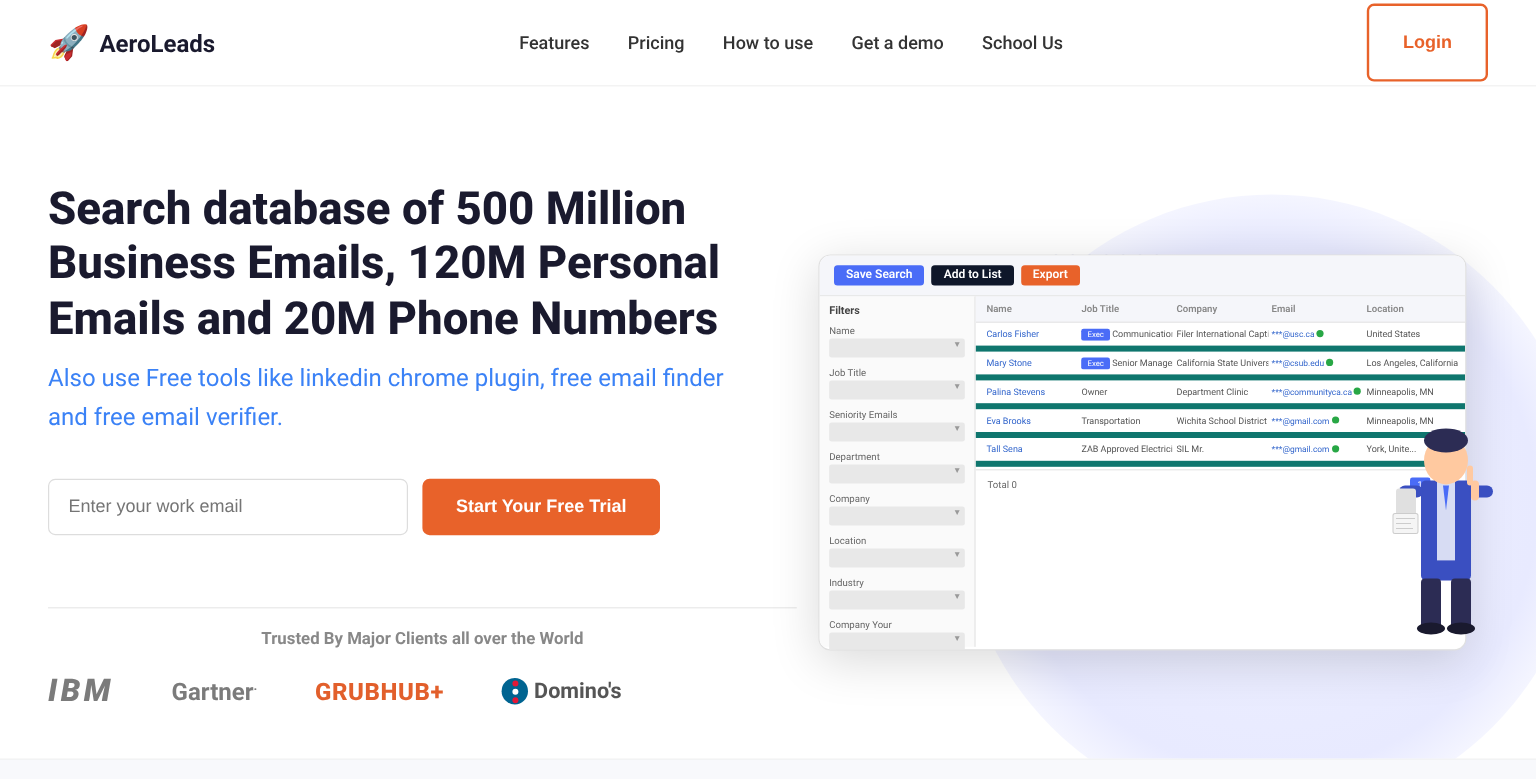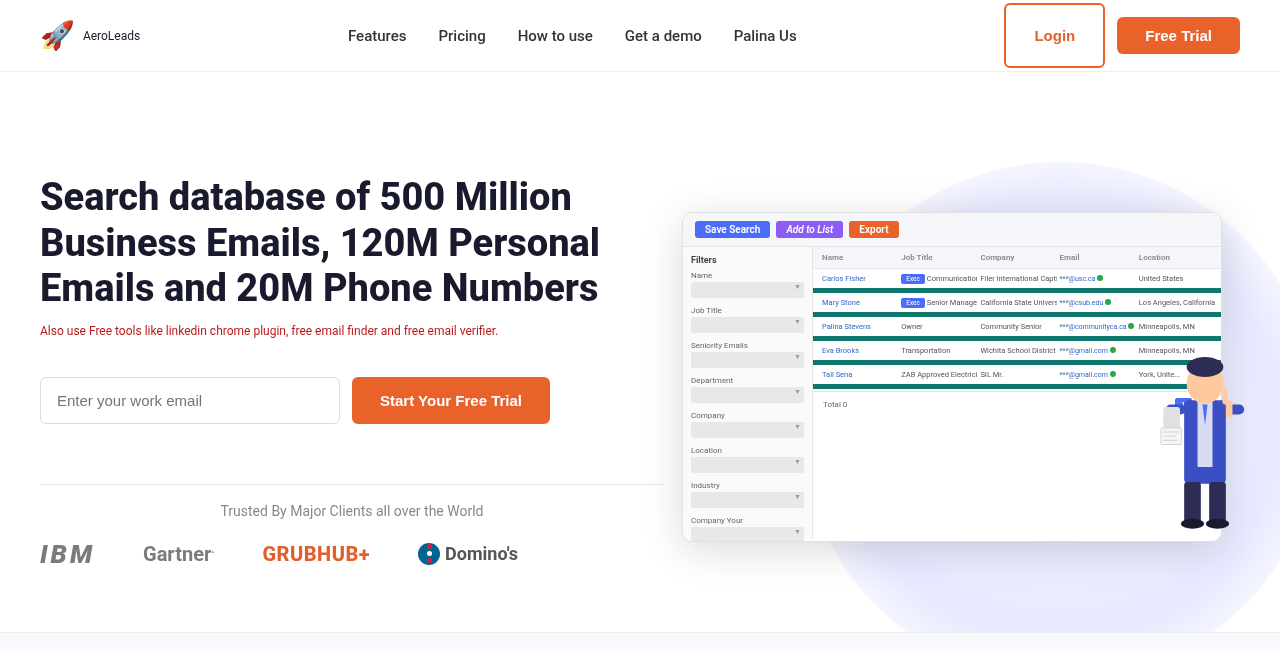--- a/index.html
+++ b/index.html
@@ -6,21 +6,21 @@
     body { font-family: -apple-system, BlinkMacSystemFont, 'Segoe UI', Roboto, sans-serif; background: #fff; overflow-x: hidden; }
 
     
     nav {
       display: flex; align-items: center; justify-content: space-between;
       padding: 0 40px; height: 72px; border-bottom: 1px solid #f0f0f0;
       background: #fff; position: sticky; top: 0; z-index: 100;
     }
     .nav-logo { display: flex; align-items: center; gap: 8px; text-decoration: none; }
     .nav-logo-icon { font-size: 28px; }
-    .nav-logo-text { font-size: 12px; font-weight: 400; color: #1a1a2e; }
+    .nav-logo-text { font-size: 20px; font-weight: 700; color: #1a1a2e; }
     .nav-links { display: flex; gap: 32px; }
     .nav-link { text-decoration: none; color: #333; font-size: 15px; font-weight: 500; }
     .nav-actions { display: flex; align-items: center; gap: 12px; }
     .btn-login {
       padding: 22px 28px; border: 2px solid #e8622a; color: #e8622a;
       background: transparent; border-radius: 6px; font-size: 15px; font-weight: 600;
       cursor: pointer;
     }
     .btn-free-trial {
       padding: 10px 28px; background: #e8622a; color: #fff; border: none;
@@ -30,36 +30,36 @@
     
     .hero {
       display: flex; align-items: center; min-height: 560px;
       padding: 40px 40px 0 40px; background: #fff; position: relative;
       overflow: hidden;
     }
     .hero-left { flex: 0 0 52%; max-width: 52%; z-index: 2; }
     .hero-right { flex: 1; display: flex; justify-content: center; position: relative; }
 
     .hero-title { font-size: 38px; font-weight: 800; color: #1a1a2e; line-height: 1.2; margin-bottom: 10px; }
-    .hero-subtitle { font-size: 12px; color: #b91c1c; line-height: 1.6; margin-bottom: 36px; max-width: 580px; }
+    .hero-subtitle { font-size: 20px; color: #3b82f6; line-height: 1.6; margin-bottom: 36px; max-width: 580px; }
 
     .hero-form { display: flex; gap: 12px; margin-bottom: 40px; }
     .hero-input {
       flex: 0 0 300px; padding: 14px 16px; border: 1.5px solid #ddd;
       border-radius: 6px; font-size: 15px; color: #333; outline: none;
     }
     .btn-start {
       padding: 14px 28px; background: #e8622a; color: #fff; border: none;
       border-radius: 6px; font-size: 15px; font-weight: 700; cursor: pointer;
       white-space: nowrap;
     }
 
     .trusted-section { padding-top: 20px; }
     .trusted-divider { border: none; border-top: 1px solid #e8e8e8; margin-bottom: 18px; }
-    .trusted-label { font-size: 14px; color: #888; text-align: center; margin-bottom: 20px; }
+    .trusted-label { font-size: 14px; color: #888; text-align: center; margin-bottom: 20px; font-weight: bold; }
     .trusted-logos { display: flex; align-items: center; gap: 48px; flex-wrap: wrap; }
 
     
     .logo-ibm { font-size: 26px; font-weight: 900; color: #7b7b7b; letter-spacing: 3px; font-style: italic; }
     
     .logo-gartner { font-size: 20px; font-weight: 700; color: #7b7b7b; }
     .logo-gartner span { color: #7b7b7b; font-size: 11px; vertical-align: super; }
     
     .logo-grubhub { font-size: 20px; font-weight: 800; color: #e25f2b; letter-spacing: 0.5px; }
     .logo-grubhub::after { content: '+'; }
@@ -93,21 +93,21 @@
       overflow: hidden; border: 1px solid #e0e0e0;
       margin-top: 10px;
     }
     .dash-header {
       background: #f5f6fa; padding: 8px 12px;
       display: flex; gap: 6px; align-items: center;
       border-bottom: 1px solid #e5e5e5;
     }
     .dash-btn { padding: 3px 10px; border-radius: 3px; font-size: 10px; font-weight: 600; }
     .dash-btn-blue { background: #4a6cf7; color: #fff; }
-    .dash-btn-green { background: #8b5cf6; color: #fff; font-style: italic; }
+    .dash-btn-green { background: #0f172a; color: #fff; }
     .dash-btn-orange { background: #e8622a; color: #fff; }
     .dash-body { display: flex; height: calc(100% - 36px); }
     .dash-filters { width: 130px; padding: 8px; border-right: 1px solid #e5e5e5; background: #fafafa; }
     .dash-filter-title { font-size: 9px; font-weight: 700; color: #444; margin-bottom: 6px; }
     .dash-filter-row { margin-bottom: 8px; }
     .dash-filter-label { font-size: 8px; color: #666; margin-bottom: 2px; }
     .dash-filter-bar { height: 16px; background: #e8e8e8; border-radius: 2px; width: 100%; position: relative; }
     .dash-filter-bar::after { content: '▼'; position: absolute; right: 3px; top: 1px; font-size: 7px; color: #999; }
     .dash-table { flex: 1; overflow: hidden; }
     .dash-table-header { display: flex; background: #f5f6fa; border-bottom: 1px solid #e5e5e5; padding: 4px 6px; }
@@ -148,27 +148,26 @@
     <a class="nav-link" href="#">
       <span>Pricing</span>
     </a>
     <a class="nav-link" href="#">
       <span>How to use</span>
     </a>
     <a class="nav-link" href="#">
       <span>Get a demo</span>
     </a>
     <a class="nav-link" href="#">
-      <span>Palina Us</span>
+      <span>School Us</span>
     </a>
   </div>
 
   <div class="nav-actions">
     <button class="btn-login">Login</button>
-    <button class="btn-free-trial">Free Trial</button>
   </div>
 </nav>
 
 <section class="hero">
   <div class="hero-left">
     <h1 class="hero-title">Search database of 500 Million Business Emails, 120M Personal Emails and 20M Phone Numbers</h1>
     <p class="hero-subtitle">Also use Free tools like linkedin chrome plugin, free email finder and free email verifier.</p>
 
     <div class="hero-form">
       <input class="hero-input" type="email" placeholder="Enter your work email" style="">
@@ -302,21 +301,21 @@
           <div class="dash-row">
             <div class="dash-td dash-td-name">Mary Stone</div>
             <div class="dash-td"><span class="dash-tag">Exec</span> Senior Manager Of bniden</div>
             <div class="dash-td">California State University</div>
             <div class="dash-td dash-email">***@csub.edu <span class="dash-dot-green"></span></div>
             <div class="dash-td">Los Angeles, California</div>
           </div>
           <div class="dash-row">
             <div class="dash-td dash-td-name">Palina Stevens</div>
             <div class="dash-td">Owner</div>
-            <div class="dash-td">Community Senior</div>
+            <div class="dash-td">Department Clinic</div>
             <div class="dash-td dash-email">***@communityca.ca <span class="dash-dot-green"></span></div>
             <div class="dash-td">Minneapolis, MN</div>
           </div>
           <div class="dash-row">
             <div class="dash-td dash-td-name">Eva Brooks</div>
             <div class="dash-td">Transportation</div>
             <div class="dash-td">Wichita School District</div>
             <div class="dash-td dash-email">***@gmail.com <span class="dash-dot-green"></span></div>
             <div class="dash-td">Minneapolis, MN</div>
           </div>

